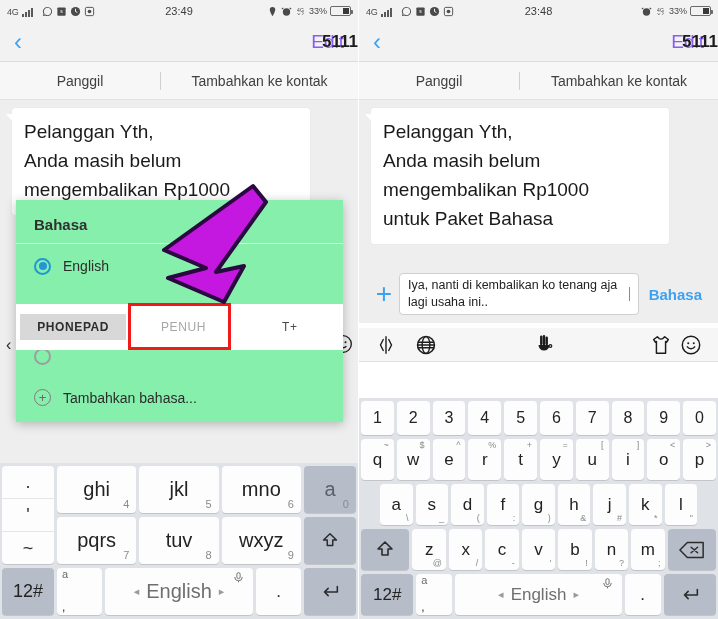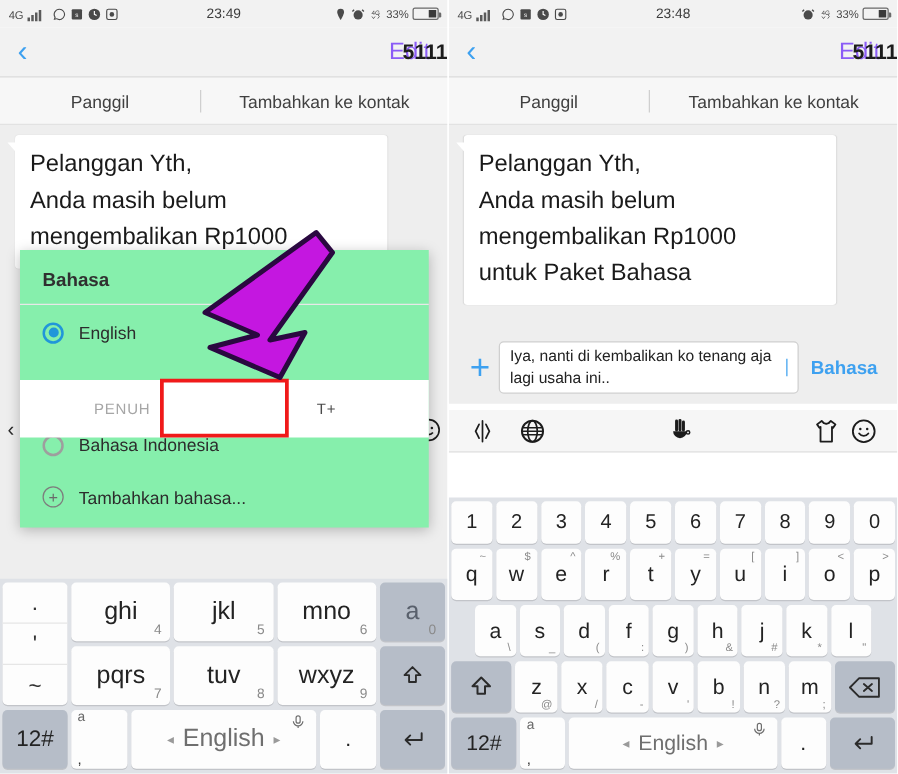--- a/index.html
+++ b/index.html
@@ -435,29 +435,29 @@
 
     <div class="dialog">
       <div class="dlg-title">Bahasa</div>
       <div class="dlg-item">
         <span class="radio on"></span>
         <span>English</span>
       </div>
       <div style="height:46px"></div>
       <div class="dlg-item">
         <span class="radio"></span>
-        <span>Bahasa Indonesia</span>
       </div>
       <div class="dlg-item" style="padding-bottom:16px;">
         <span class="plusicon">+</span>
         <span>Tambahkan bahasa...</span>
       </div>
     </div>
 
     <div class="modebar">
+      <span class="mode sel">PHONEPAD</span>
       <span class="mode dim">PENUH</span>
       <span class="mode" style="color:#4a4a4a">T+</span>
     </div>
 
     <div class="redbox"></div>
 
     <svg class="arrow" viewBox="0 0 115 128">
       <path d="M95 6 L108 22 L58 92 L86 86 L66 122 L10 98 L48 88 L6 70 Z" fill="#c417e0" stroke="#2a0840" stroke-width="4" stroke-linejoin="round"></path>
     </svg>
 

